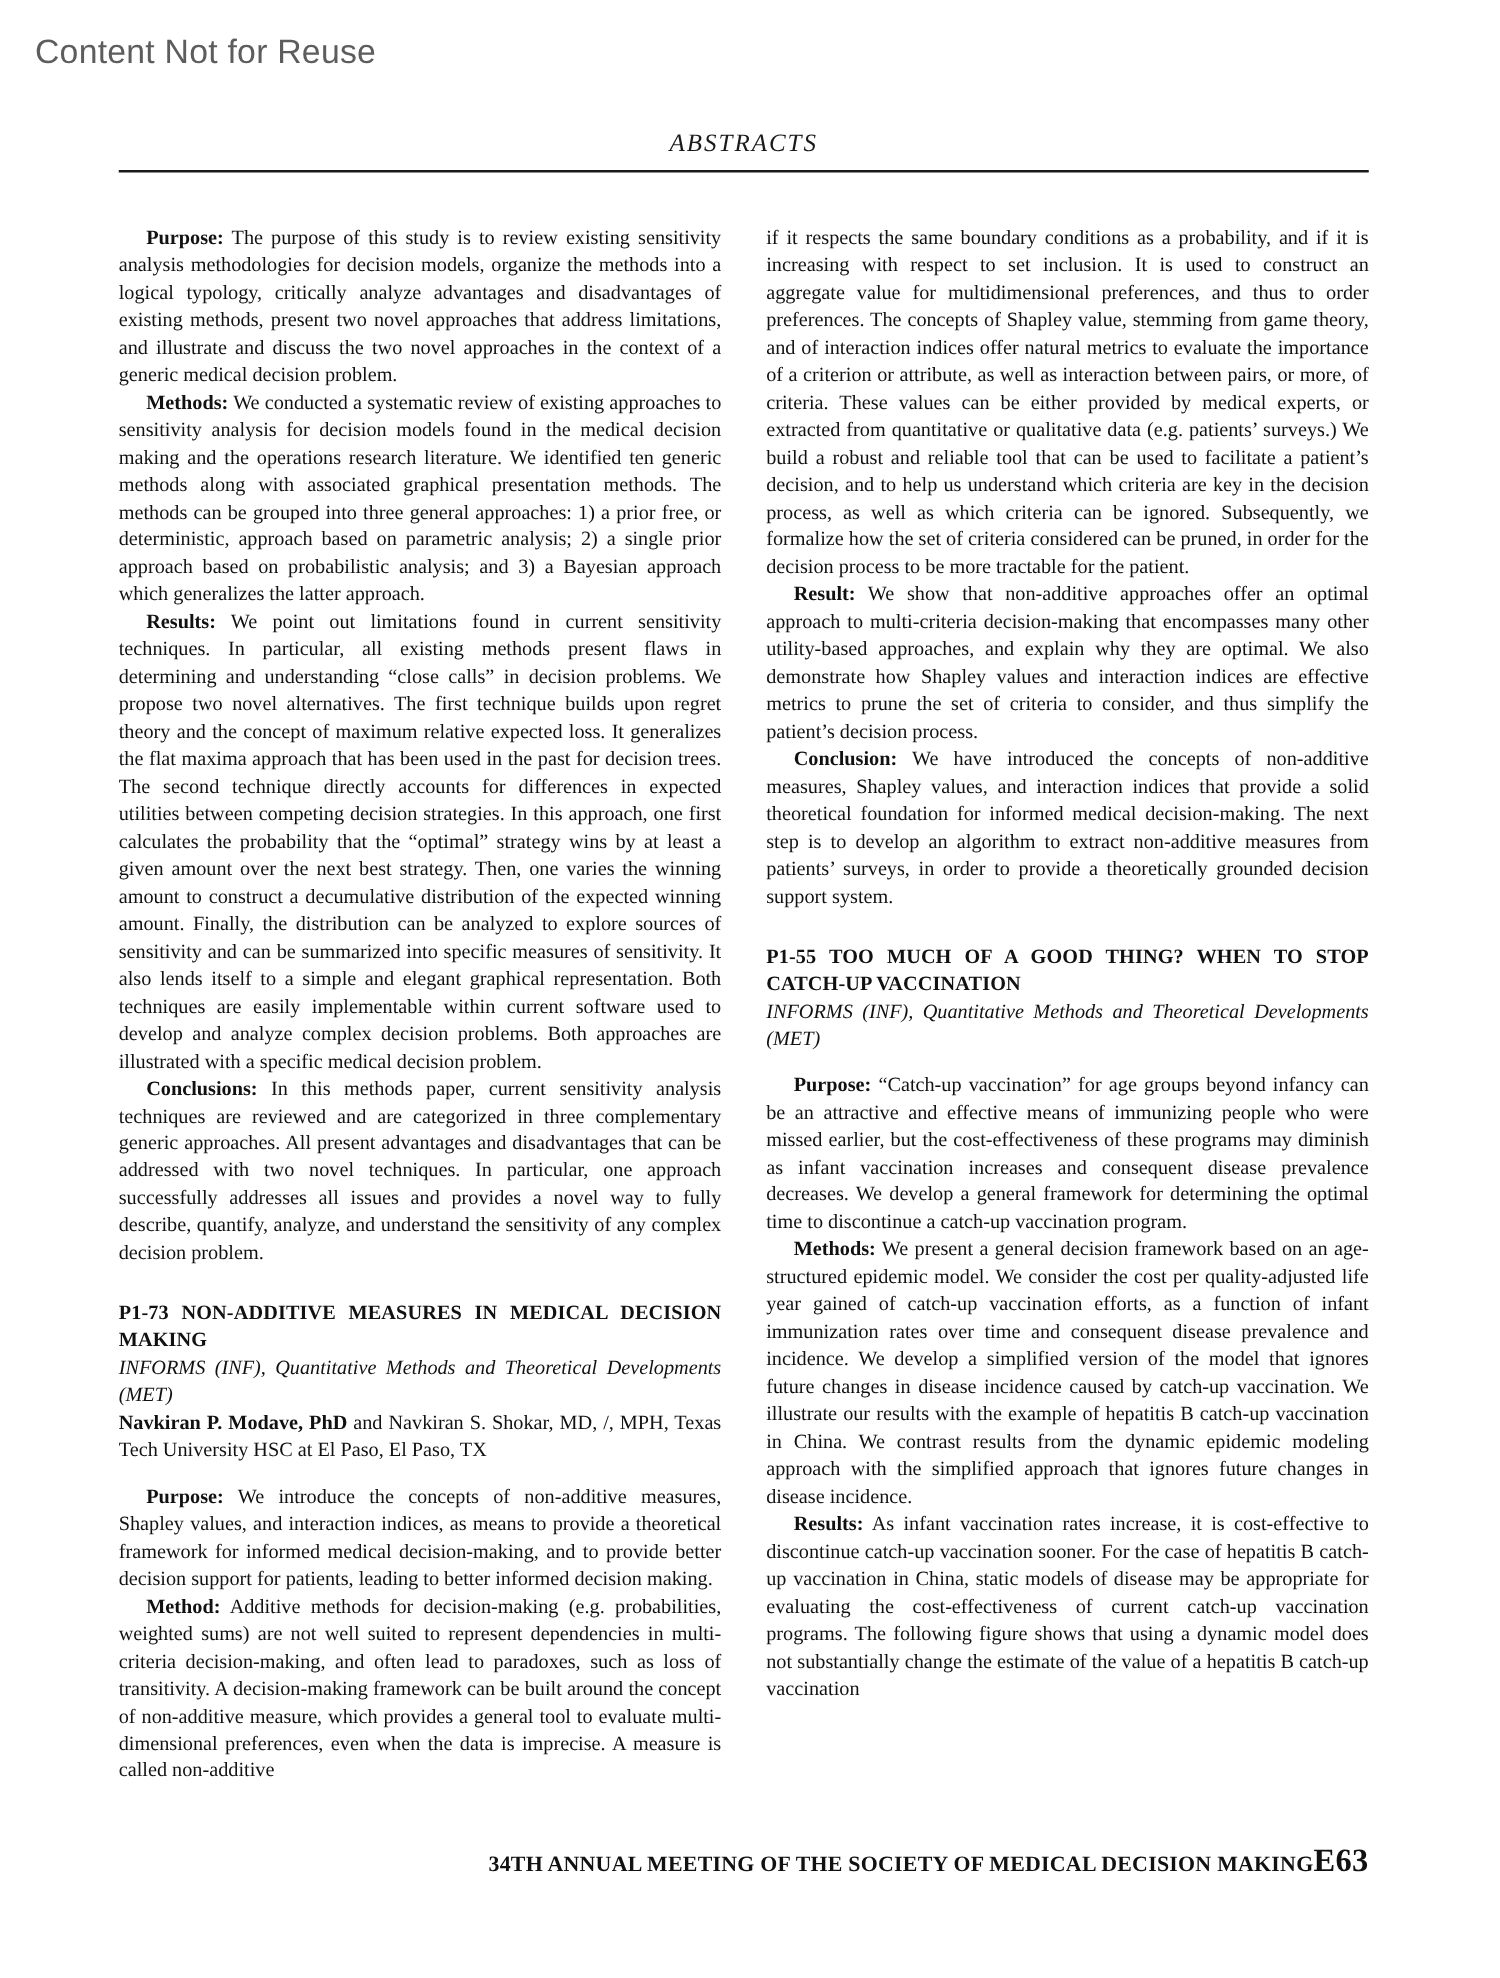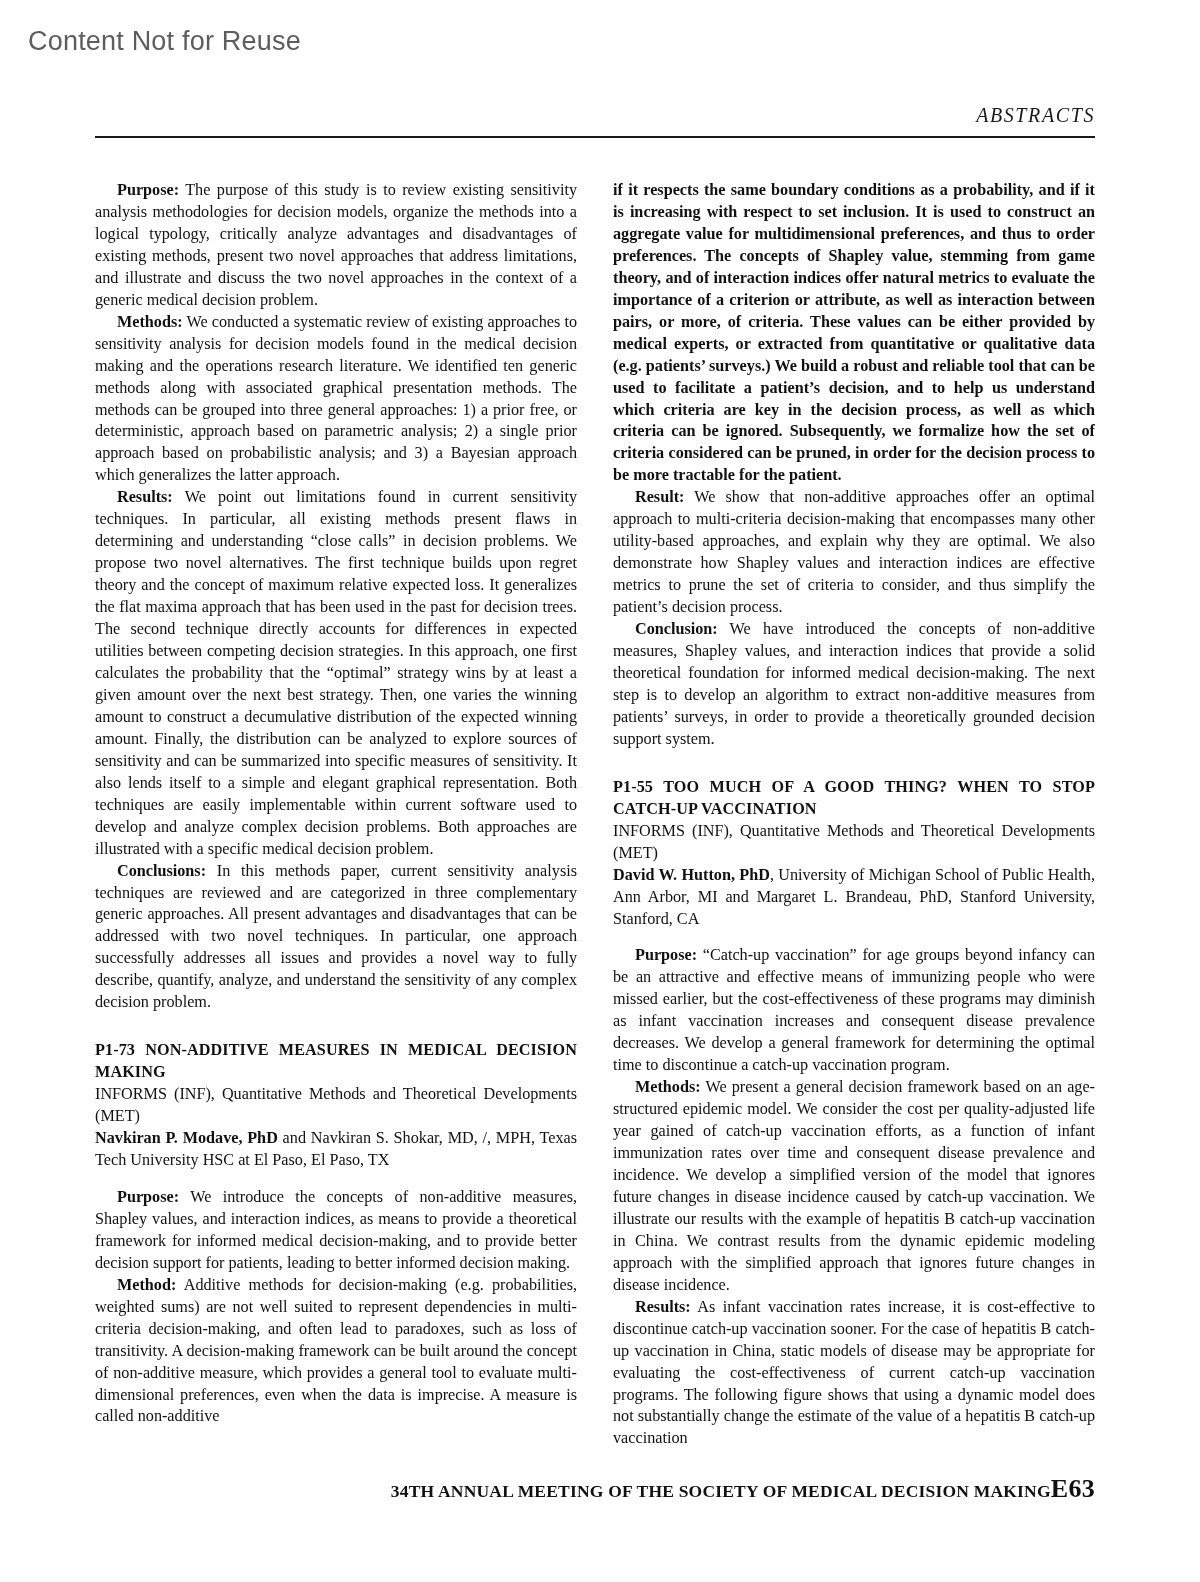--- a/index.html
+++ b/index.html
@@ -29,21 +29,21 @@
     font-size: 27px;
     color: #5d5d5d;
     letter-spacing: 0.2px;
     white-space: nowrap;
   }
   .running-head {
     position: absolute;
     left: 95px;
     top: 104px;
     width: 1000px;
-    text-align: right;
+    text-align: center;
     font-family: "Liberation Serif", serif;
     font-style: italic;
     font-size: 20px;
     letter-spacing: 1.6px;
     color: #1a1a1a;
   }
   .head-rule {
     position: absolute;
     left: 95px;
     top: 136px;
@@ -67,34 +67,34 @@
     text-align: justify;
     text-justify: inter-word;
     hyphens: auto;
   }
   p {
     margin: 0;
     text-indent: 22px;
   }
   p.noindent {
     text-indent: 0;
-    font-weight: bold;
   }
   .lbl {
     font-weight: bold;
   }
   .abs-title {
     margin-top: 26px;
     font-weight: bold;
     text-indent: 0;
     text-align: justify;
     letter-spacing: 0.1px;
     font-family: Liberation Serif, serif;
   }
   .abs-soc {
+    font-style: italic;
     text-indent: 0;
     text-align: justify;
   }
   .abs-auth {
     text-indent: 0;
     text-align: justify;
   }
   .abs-auth b {
     font-weight: bold;
   }
@@ -159,21 +159,20 @@
     <div class="col">
 
       <p class="noindent">if it respects the same boundary conditions as a probability, and if it is increasing with respect to set inclusion. It is used to construct an aggregate value for multidimensional preferences, and thus to order preferences. The concepts of Shapley value, stemming from game theory, and of interaction indices offer natural metrics to evaluate the importance of a criterion or attribute, as well as interaction between pairs, or more, of criteria. These values can be either provided by medical experts, or extracted from quantitative or qualitative data (e.g. patients’ surveys.) We build a robust and reliable tool that can be used to facilitate a patient’s decision, and to help us understand which criteria are key in the decision process, as well as which criteria can be ignored. Subsequently, we formalize how the set of criteria considered can be pruned, in order for the decision process to be more tractable for the patient.</p>
 
       <p><span class="lbl">Result:</span><span> We show that non-additive approaches offer an optimal approach to multi-criteria decision-making that encompasses many other utility-based approaches, and explain why they are optimal. We also demonstrate how Shapley values and interaction indices are effective metrics to prune the set of criteria to consider, and thus simplify the patient’s decision process.</span></p>
 
       <p><span class="lbl">Conclusion:</span><span> We have introduced the concepts of non-additive measures, Shapley values, and interaction indices that provide a solid theoretical foundation for informed medical decision-making. The next step is to develop an algorithm to extract non-additive measures from patients’ surveys, in order to provide a theoretically grounded decision support system.</span></p>
 
       <p class="abs-title">P1-55 TOO MUCH OF A GOOD THING? WHEN TO STOP CATCH-UP VACCINATION</p>
       <p class="abs-soc">INFORMS (INF), Quantitative Methods and Theoretical Developments (MET)</p>
-      <p class="abs-auth"><b>David W. Hutton, PhD</b><span>, University of Michigan School of Public Health, Ann Arbor, MI and Margaret L. Brandeau, PhD, Stanford University, Stanford, CA</span></p>
 
       <div class="gap"></div>
 
       <p><span class="lbl">Purpose:</span><span> “Catch-up vaccination” for age groups beyond infancy can be an attractive and effective means of immunizing people who were missed earlier, but the cost-effectiveness of these programs may diminish as infant vaccination increases and consequent disease prevalence decreases. We develop a general framework for determining the optimal time to discontinue a catch-up vaccination program.</span></p>
 
       <p><span class="lbl">Methods:</span><span> We present a general decision framework based on an age-structured epidemic model. We consider the cost per quality-adjusted life year gained of catch-up vaccination efforts, as a function of infant immunization rates over time and consequent disease prevalence and incidence. We develop a simplified version of the model that ignores future changes in disease incidence caused by catch-up vaccination. We illustrate our results with the example of hepatitis B catch-up vaccination in China. We contrast results from the dynamic epidemic modeling approach with the simplified approach that ignores future changes in disease incidence.</span></p>
 
       <p><span class="lbl">Results:</span><span> As infant vaccination rates increase, it is cost-effective to discontinue catch-up vaccination sooner. For the case of hepatitis B catch-up vaccination in China, static models of disease may be appropriate for evaluating the cost-effectiveness of current catch-up vaccination programs. The following figure shows that using a dynamic model does not substantially change the estimate of the value of a hepatitis B catch-up vaccination</span></p>
 
     </div>

